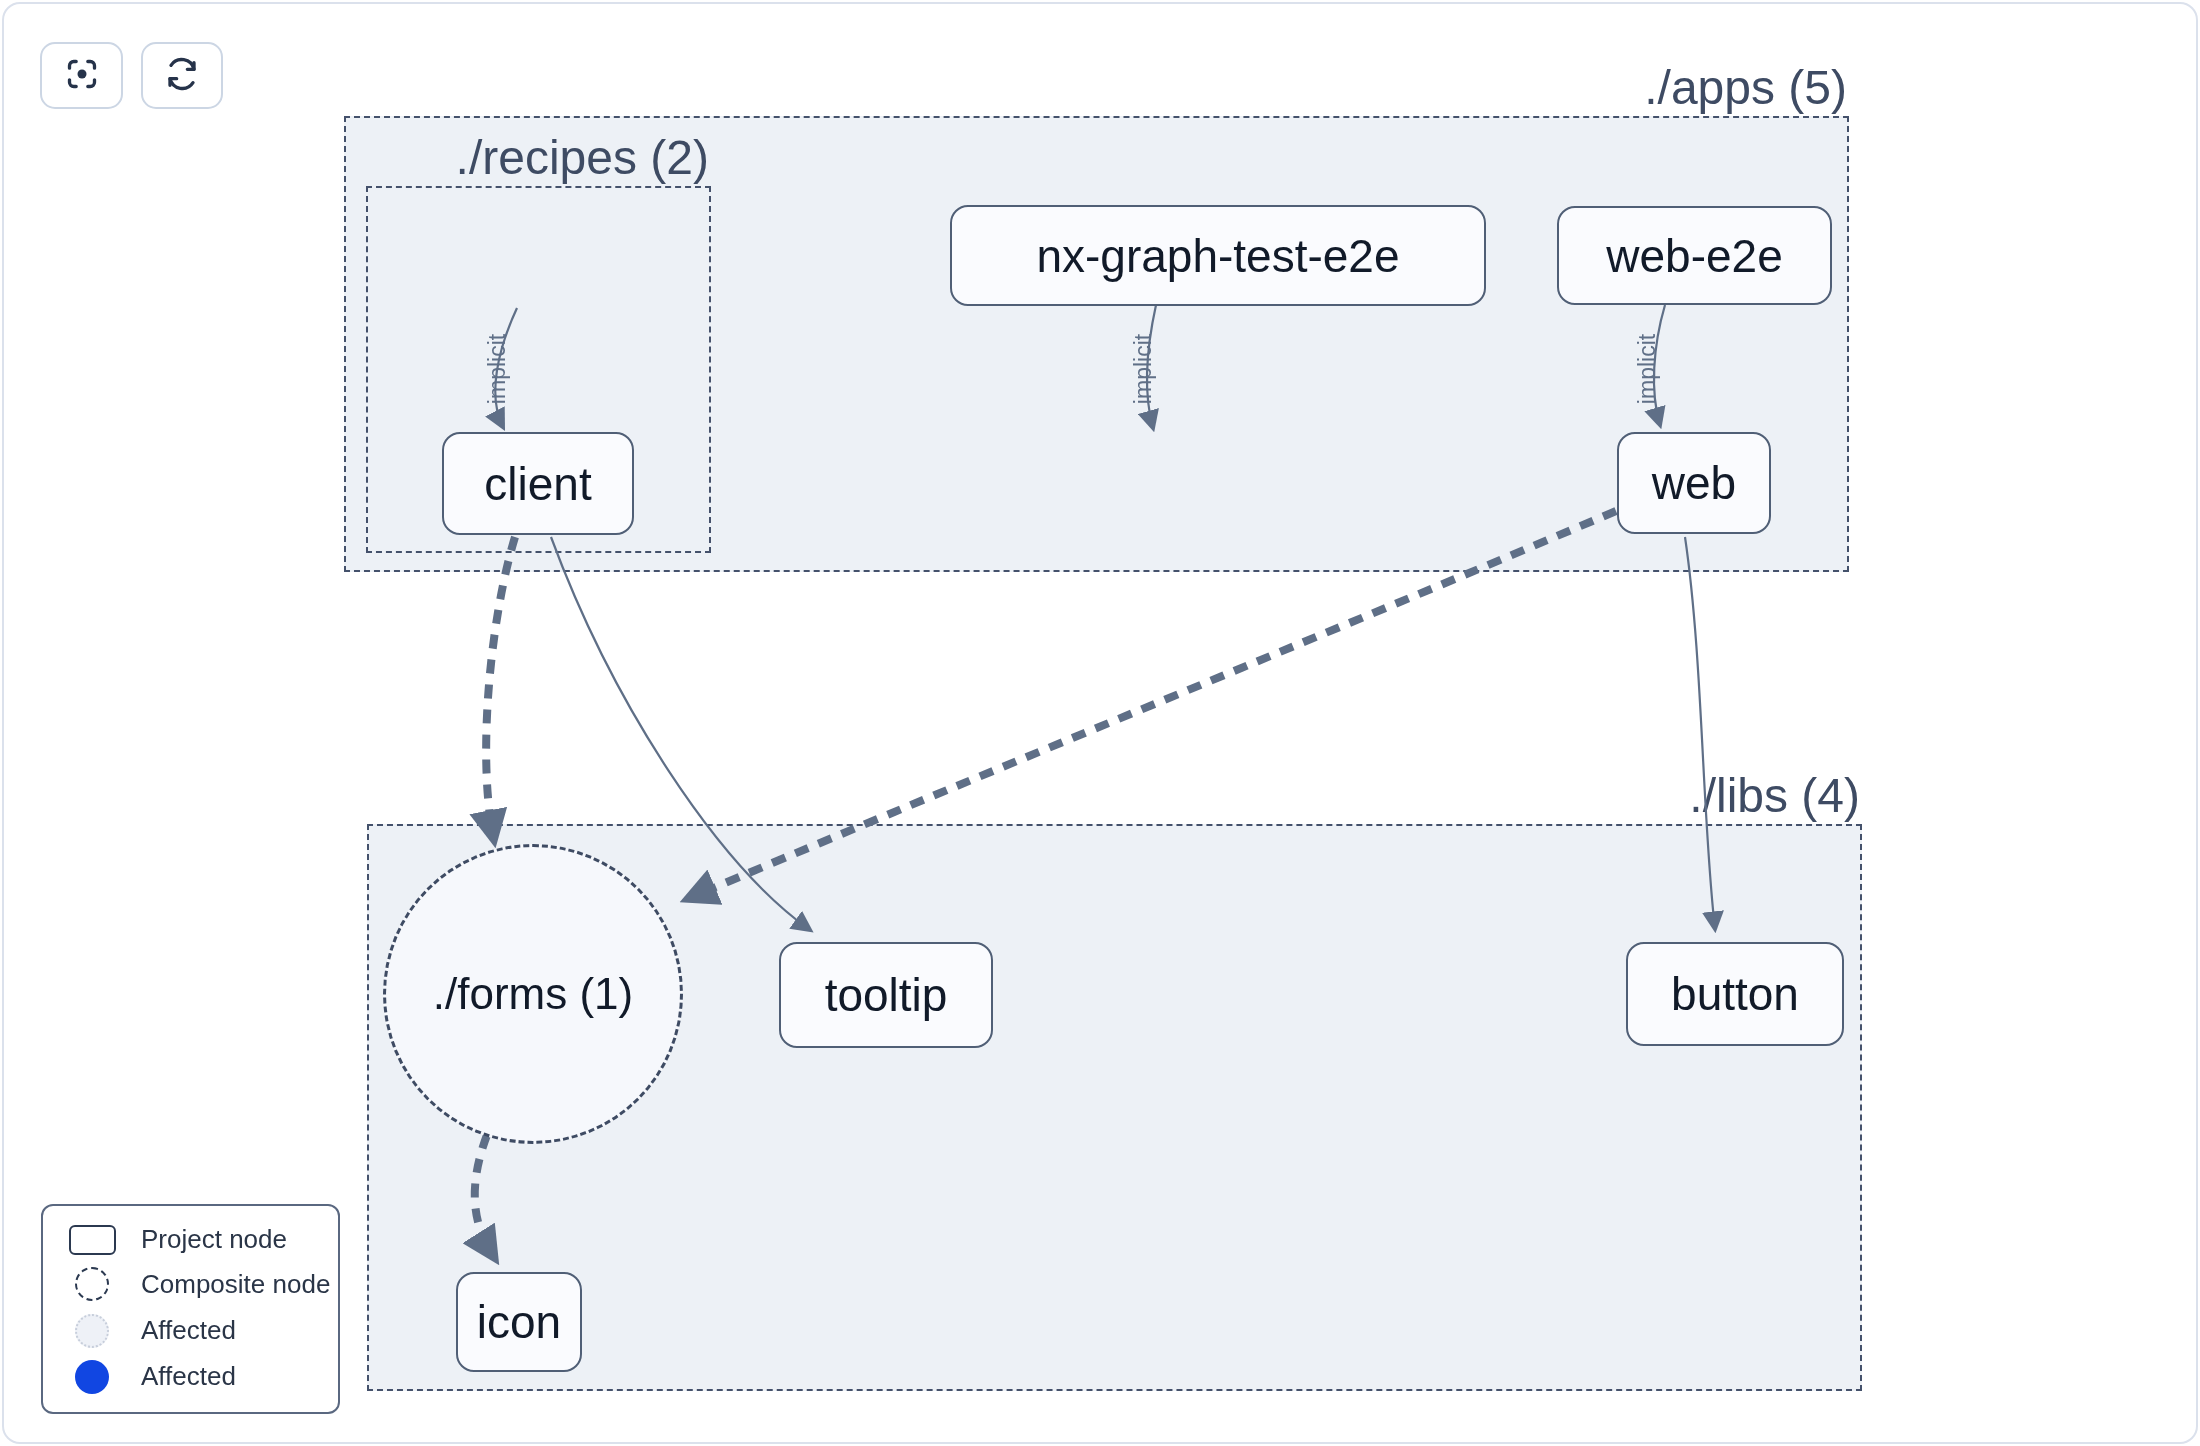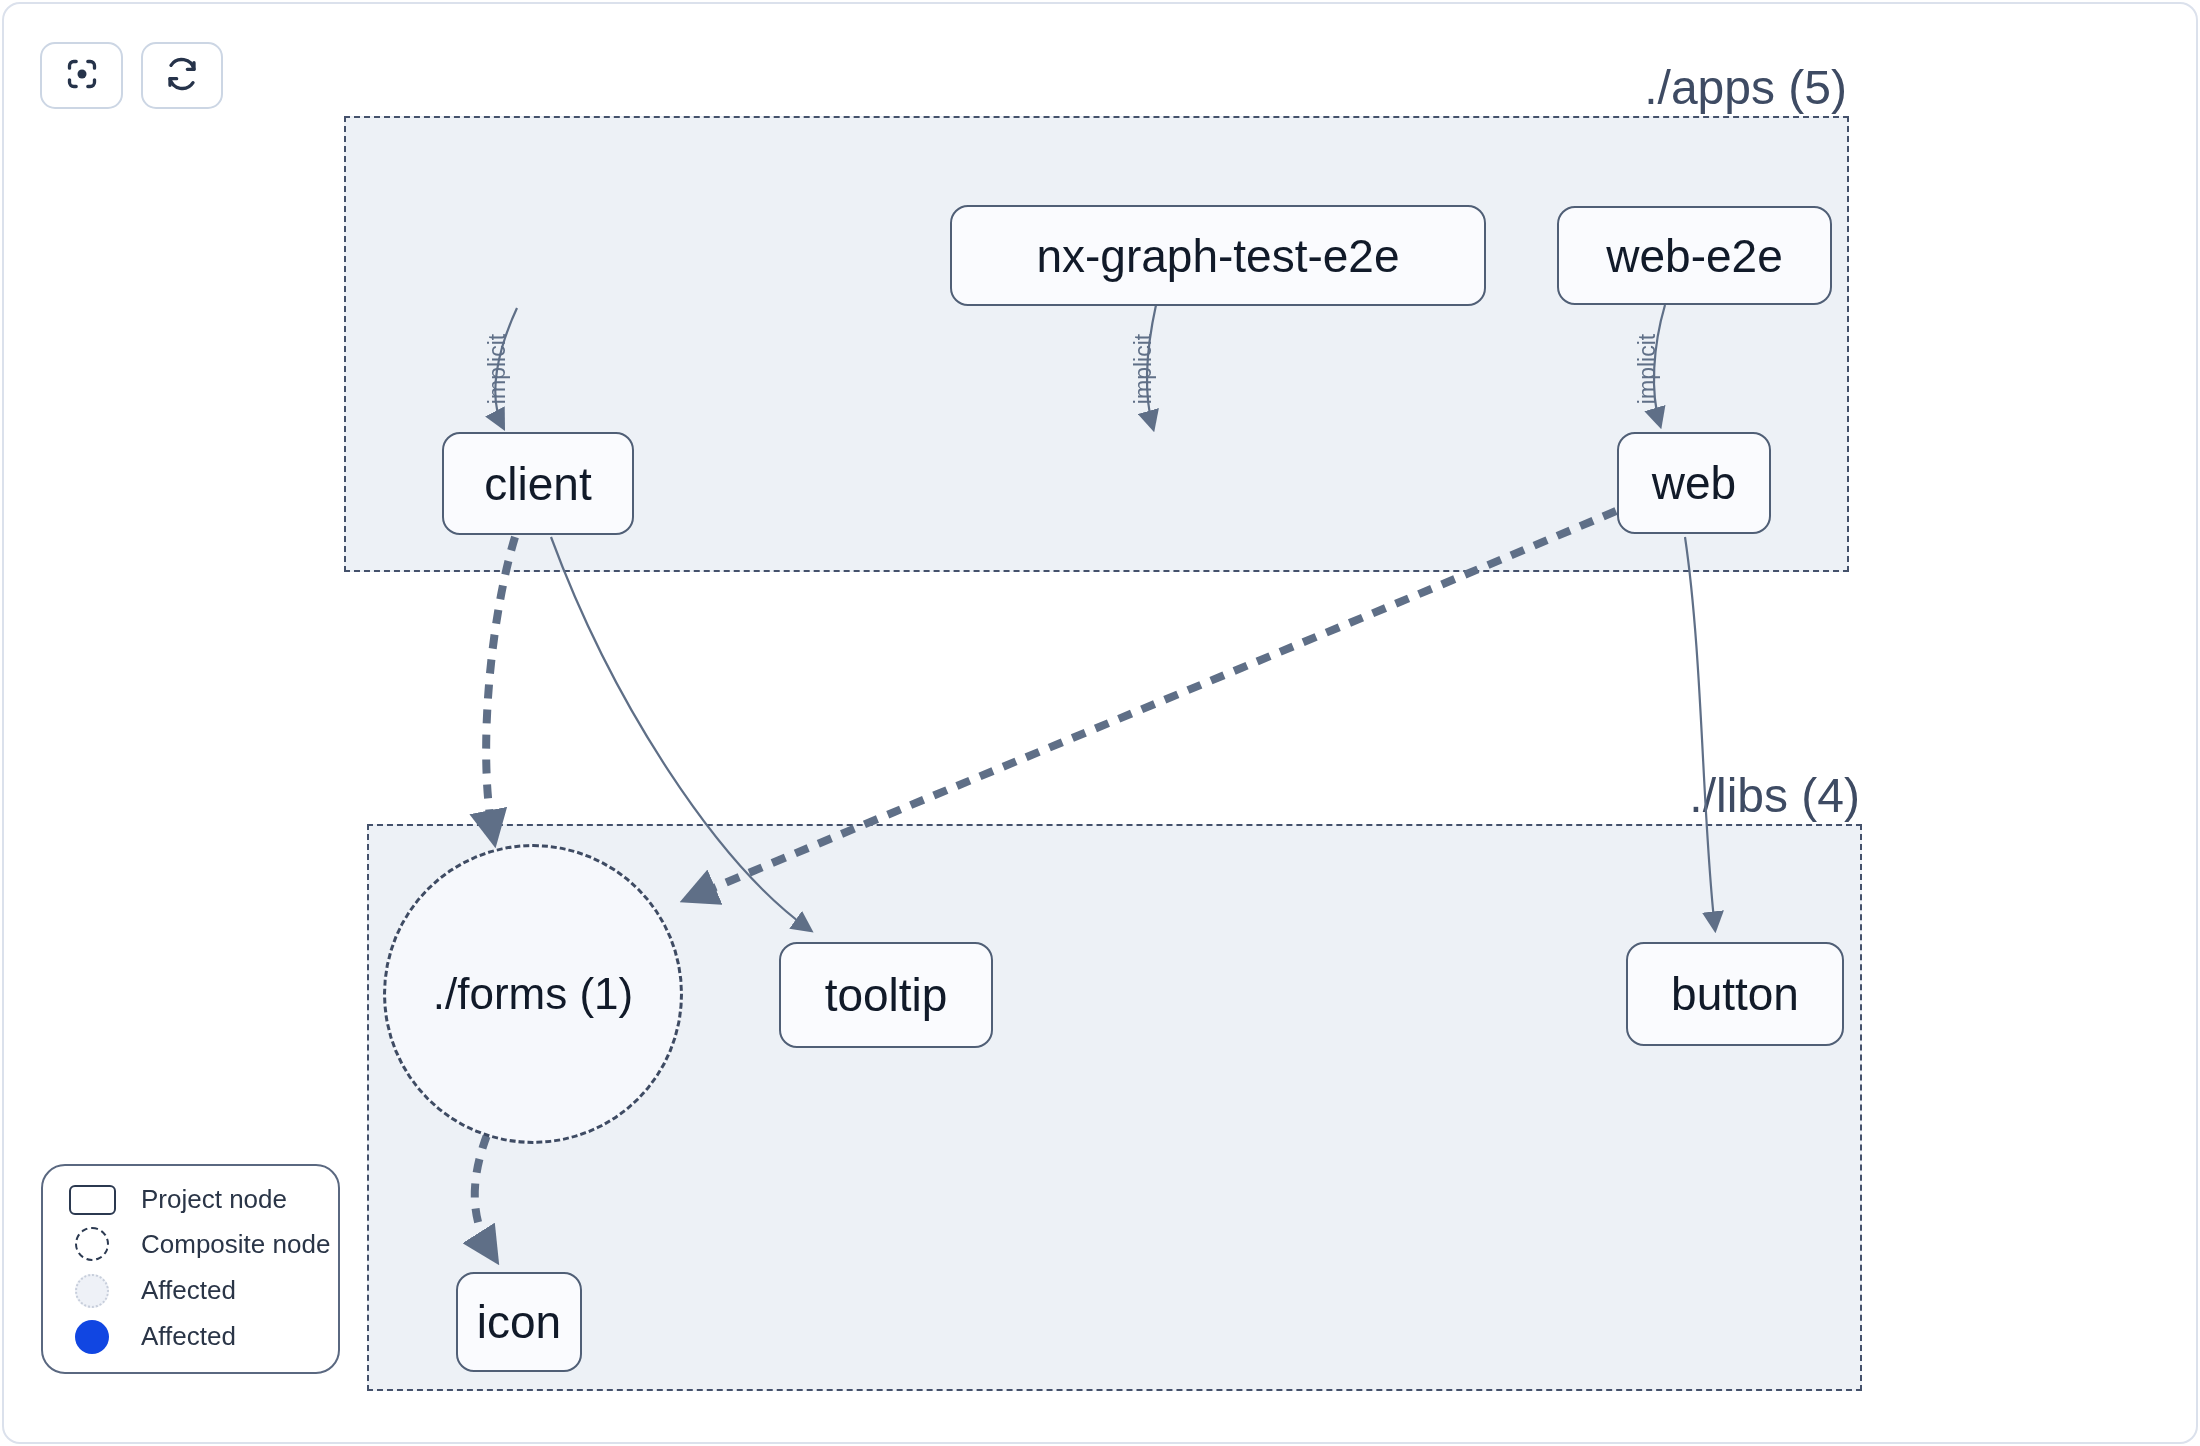--- a/index.html
+++ b/index.html
@@ -61,25 +61,25 @@
     z-index: 2; cursor: pointer; box-sizing: border-box;
   }
   
   svg.edges { position: absolute; inset: 0; z-index: 1; }
   .edge { fill: none; stroke: #5f6f87; cursor: pointer; pointer-events: stroke; }
   .edge.thin  { stroke-width: 2.2; }
   .edge.thick { stroke-width: 8; stroke-dasharray: 14 11; }
   .edge-label { fill: #5f6f87; font-size: 23px; font-family: "Liberation Sans", sans-serif; }
   
   .legend {
-    position: absolute; left: 37px; top: 1160px;
+    position: absolute; left: 37px; top: 1200px;
     width: 299px; height: 210px;
     background: #ffffff;
     border: 2px solid #5a6880;
-    border-radius: 24px;
+    border-radius: 12px;
     z-index: 6; box-sizing: border-box;
     display: flex; flex-direction: column; justify-content: space-evenly;
     padding: 6px 0;
   }
   .legend-row { display: flex; align-items: center; }
   .legend-swatch-cell { width: 98px; display: flex; justify-content: center; }
   .legend-label { font-size: 26px; color: #2a3547; }
   .sw-project   { width: 47px; height: 30px; border: 2.5px solid #2b3950; border-radius: 6px; background: #fff; box-sizing: border-box; }
   .sw-composite { width: 34px; height: 34px; border: 2.5px dashed #2b3950; border-radius: 50%; background: #fff; box-sizing: border-box; }
   .sw-affected  { width: 34px; height: 34px; border: 2.5px dotted #c7cedb; border-radius: 50%; background: #eef1f7; box-sizing: border-box; }
@@ -108,20 +108,23 @@
         <path d="M19.2 9.2 a7.6 7.6 0 0 0 -13.8 -2.4"></path>
         <path d="M4.8 18.8 v-4 h4"></path>
         <path d="M4.8 14.8 a7.6 7.6 0 0 0 13.8 2.4"></path>
       </svg>
     </span>
   </button>
 
   <div class="group" style="left:340px; top:112px; width:1505px; height:456px;">
     <div class="group-label">./apps (5)</div>
   </div>
+  <div class="group transparent" style="left:362px; top:182px; width:345px; height:367px;">
+    <div class="group-label">./recipes (2)</div>
+  </div>
   <div class="group" style="left:363px; top:820px; width:1495px; height:567px;">
     <div class="group-label">./libs (4)</div>
   </div>
 
   <svg class="edges" width="2200" height="1446" viewBox="0 0 2200 1446">
     <defs>
       <marker id="arrow-s" viewBox="0 0 10 10" refX="8" refY="5" markerWidth="10" markerHeight="10" orient="auto">
         <path d="M0,0 L10,5 L0,10 z" fill="#5f6f87"></path>
       </marker>
       <marker id="arrow-b" viewBox="0 0 10 10" refX="6.5" refY="5" markerWidth="4.8" markerHeight="4.8" orient="auto">

